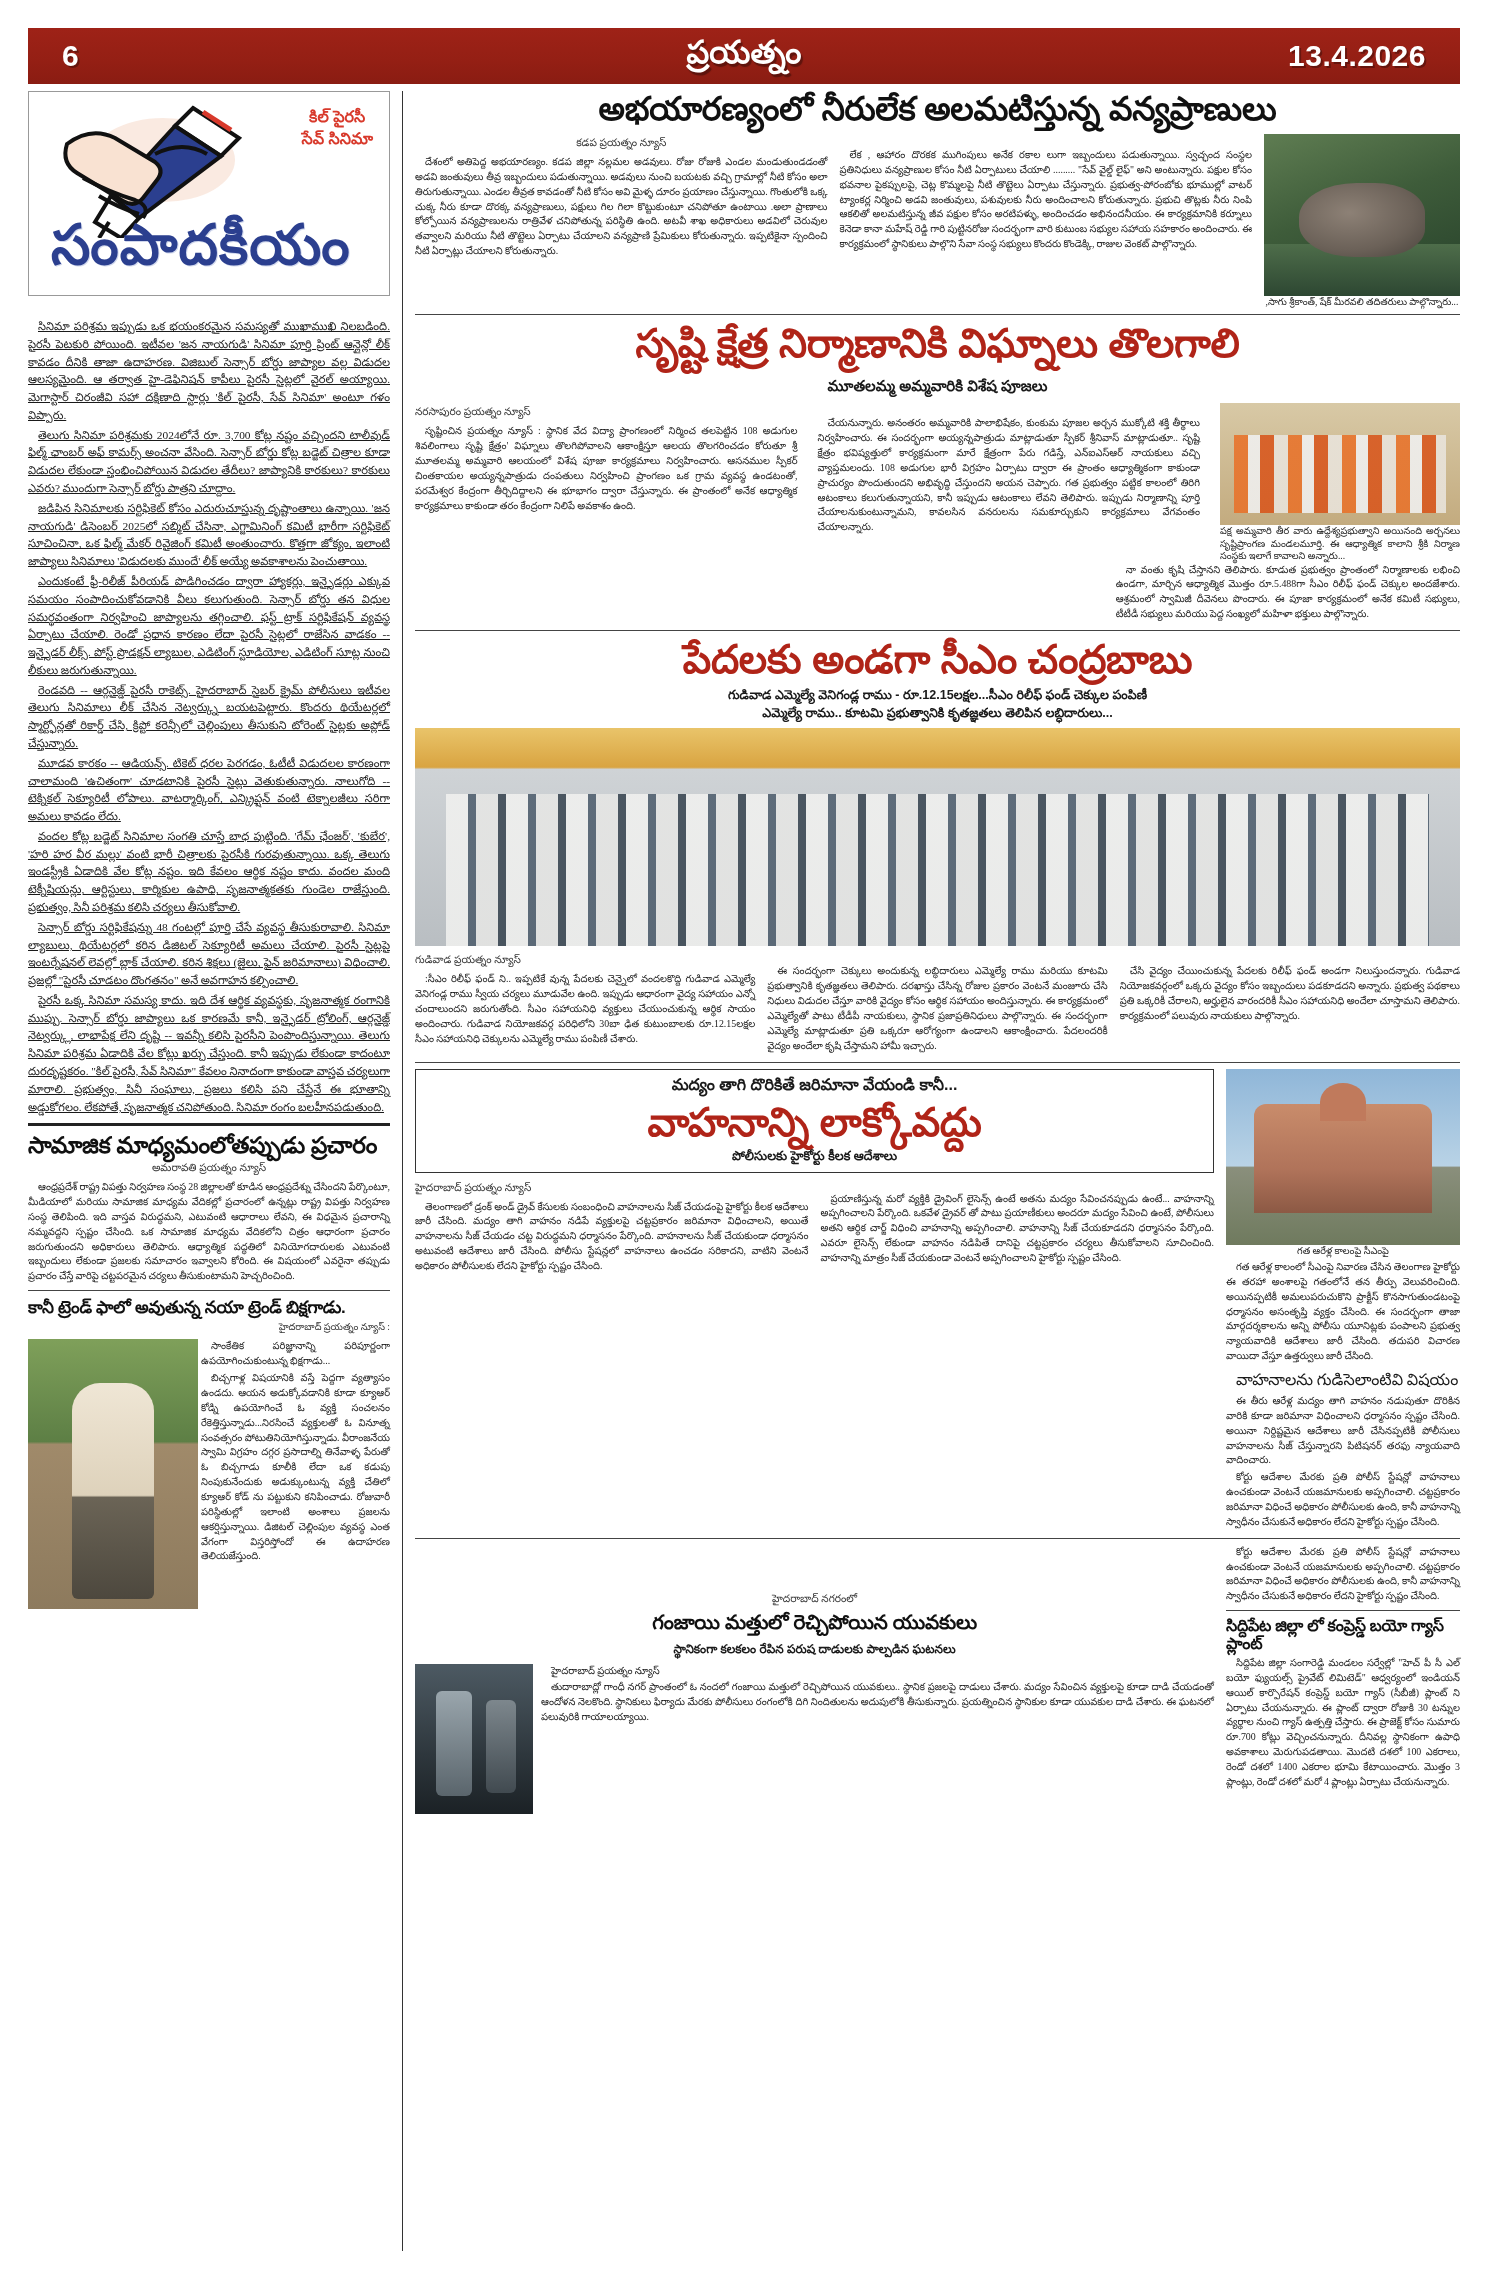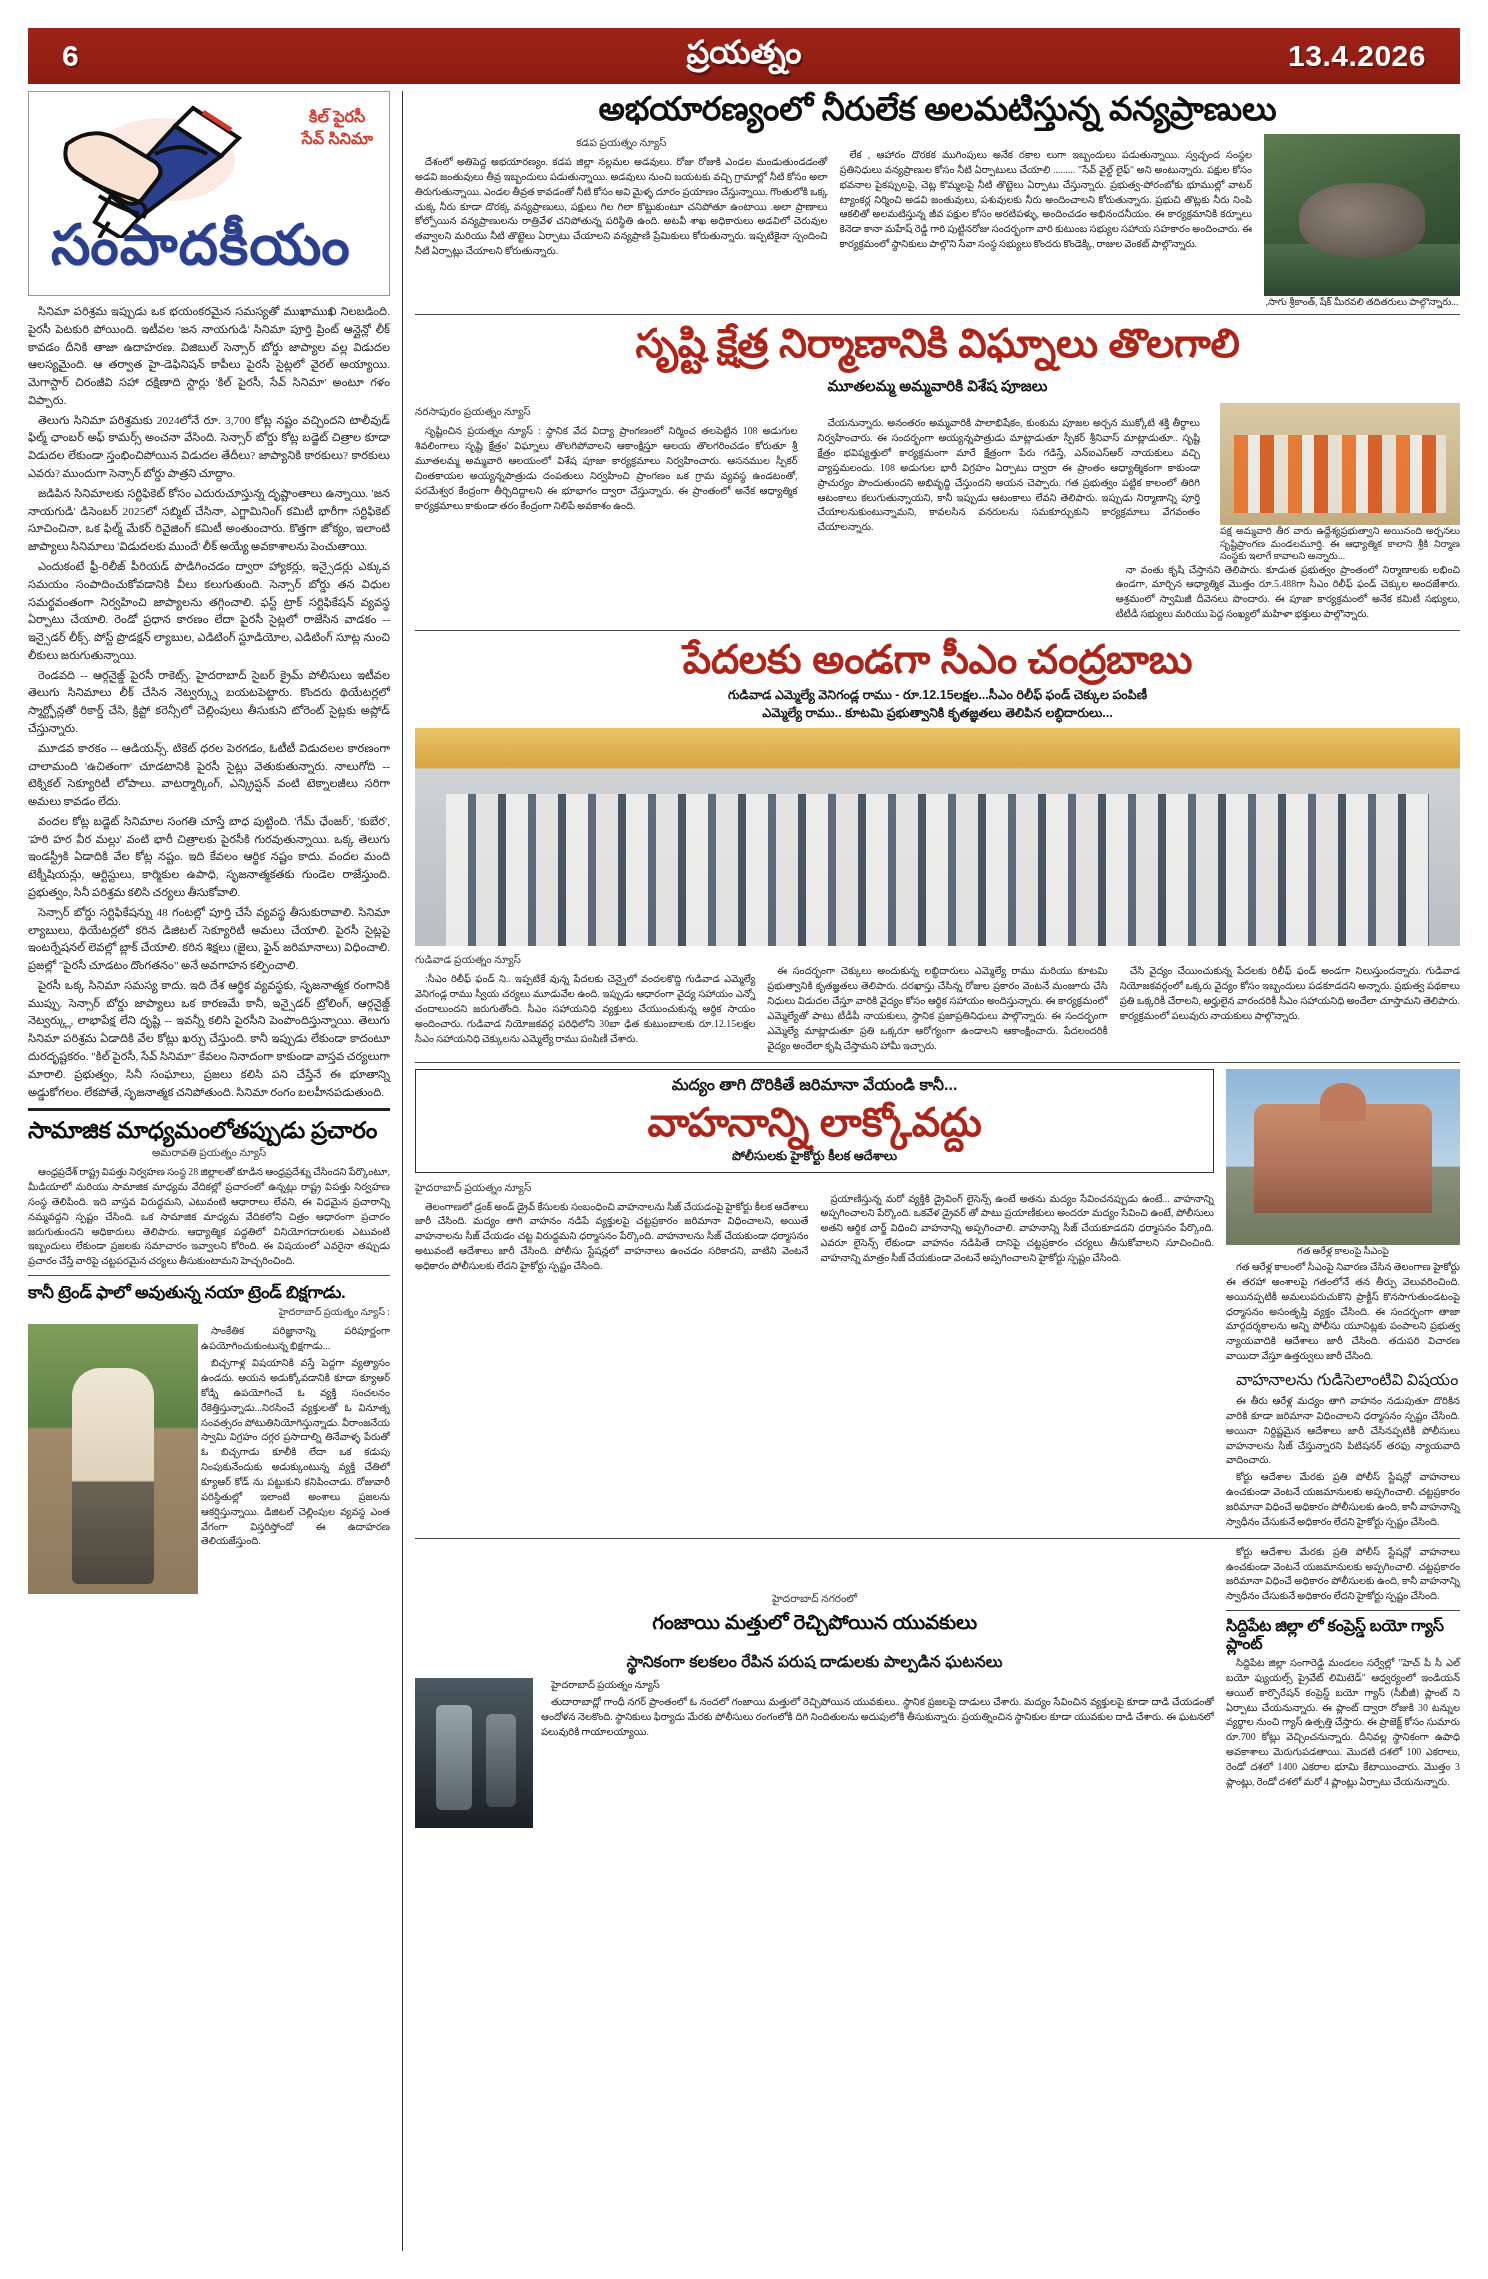--- a/index.html
+++ b/index.html
@@ -186,21 +186,21 @@
           <path d="M56 98 q20 12 40 18" fill="none" stroke="#111" stroke-width="4"></path>
           <path d="M112 56 q28-14 52 0" fill="none" stroke="#111" stroke-width="4"></path>
         </svg>
         <div class="ed-tags">
           <div>కిల్ పైరసీ</div>
           <div>సేవ్ సినిమా</div>
         </div>
         <div class="ed-word">సంపాదకీయం</div>
       </div>
 
-      <div class="tx" style="margin-top:7px;">
+      <div class="tx" style="margin-top:22px;text-decoration:underline;">
         <p>సినిమా పరిశ్రమ ఇప్పుడు ఒక భయంకరమైన సమస్యతో ముఖాముఖి నిలబడింది. పైరసీ పెటకురి పోయింది. ఇటీవల 'జన నాయగుడి' సినిమా పూర్తి ప్రింట్ ఆన్లైన్లో లీక్ కావడం దీనికి తాజా ఉదాహరణ. విజిబుల్ సెన్సార్ బోర్డు జాప్యాల వల్ల విడుదల ఆలస్యమైంది. ఆ తర్వాత హై-డెఫినిషన్ కాపీలు పైరసీ సైట్లలో వైరల్ అయ్యాయి. మెగాస్టార్ చిరంజీవి సహా దక్షిణాది స్టార్లు 'కిల్ పైరసీ, సేవ్ సినిమా' అంటూ గళం విప్పారు.</p>
         <p>తెలుగు సినిమా పరిశ్రమకు 2024లోనే రూ. 3,700 కోట్ల నష్టం వచ్చిందని టాలీవుడ్ ఫిల్మ్ ఛాంబర్ అఫ్ కామర్స్ అంచనా వేసింది. సెన్సార్ బోర్డు కోట్ల బడ్జెట్ చిత్రాల కూడా విడుదల లేకుండా స్తంభించిపోయిన విడుదల తేదీలు? జాప్యానికి కారకులు? కారకులు ఎవరు? ముందుగా సెన్సార్ బోర్డు పాత్రని చూద్దాం.</p>
         <p>జడిపిన సినిమాలకు సర్టిఫికెట్ కోసం ఎదురుచూస్తున్న దృష్టాంతాలు ఉన్నాయి. 'జన నాయగుడి' డిసెంబర్ 2025లో సబ్మిట్ చేసినా, ఎగ్జామినింగ్ కమిటీ భారీగా సర్టిఫికెట్ సూచించినా, ఒక ఫిల్మ్ మేకర్ రివైజింగ్ కమిటీ అంతుంచారు. కొత్తగా జోక్యం, ఇలాంటి జాప్యాలు సినిమాలు 'విడుదలకు ముందే' లీక్ అయ్యే అవకాశాలను పెంచుతాయి.</p>
         <p>ఎందుకంటే ఫ్రీ-రిలీజ్ పీరియడ్ పొడిగించడం ద్వారా హ్యాకర్లు, ఇన్సైడర్లు ఎక్కువ సమయం సంపాదించుకోవడానికి వీలు కలుగుతుంది. సెన్సార్ బోర్డు తన విధుల సమర్థవంతంగా నిర్వహించి జాప్యాలను తగ్గించాలి. ఫస్ట్ ట్రాక్ సర్టిఫికేషన్ వ్యవస్థ ఏర్పాటు చేయాలి. రెండో ప్రధాన కారణం లేదా పైరసీ సైట్లలో రాజేసిన వాడకం -- ఇన్సైడర్ లీక్స్. పోస్ట్ ప్రొడక్షన్ ల్యాబుల, ఎడిటింగ్ స్టూడియోల, ఎడిటింగ్ సూట్ల నుంచి లీకులు జరుగుతున్నాయి.</p>
         <p>రెండవది -- ఆర్గనైజ్డ్ పైరసీ రాకెట్స్. హైదరాబాద్ సైబర్ క్రైమ్ పోలీసులు ఇటీవల తెలుగు సినిమాలు లీక్ చేసిన నెట్వర్క్ను బయటపెట్టారు. కొందరు థియేటర్లలో స్మార్ట్ఫోన్లతో రికార్డ్ చేసి, క్రిప్టో కరెన్సీలో చెల్లింపులు తీసుకుని టోరెంట్ సైట్లకు అప్లోడ్ చేస్తున్నారు.</p>
         <p>మూడవ కారకం -- ఆడియన్స్. టికెట్ ధరల పెరగడం, ఓటీటీ విడుదలల కారణంగా చాలామంది 'ఉచితంగా' చూడటానికి పైరసీ సైట్లు వెతుకుతున్నారు. నాలుగోది -- టెక్నికల్ సెక్యూరిటీ లోపాలు. వాటర్మార్కింగ్, ఎన్క్రిప్షన్ వంటి టెక్నాలజీలు సరిగా అమలు కావడం లేదు.</p>
         <p>వందల కోట్ల బడ్జెట్ సినిమాల సంగతి చూస్తే బాధ పుట్టింది. 'గేమ్ ఛేంజర్', 'కుబేర', 'హరి హర వీర మల్లు' వంటి భారీ చిత్రాలకు పైరసీకి గురవుతున్నాయి. ఒక్క తెలుగు ఇండస్ట్రీకి ఏడాదికి వేల కోట్ల నష్టం. ఇది కేవలం ఆర్థిక నష్టం కాదు. వందల మంది టెక్నీషియన్లు, ఆర్టిస్టులు, కార్మికుల ఉపాధి, సృజనాత్మకతకు గుండెల రాజేస్తుంది. ప్రభుత్వం, సినీ పరిశ్రమ కలిసి చర్యలు తీసుకోవాలి.</p>
         <p>సెన్సార్ బోర్డు సర్టిఫికేషన్ను 48 గంటల్లో పూర్తి చేసే వ్యవస్థ తీసుకురావాలి. సినిమా ల్యాబులు, థియేటర్లలో కరిన డిజిటల్ సెక్యూరిటీ అమలు చేయాలి. పైరసీ సైట్లపై ఇంటర్నేషనల్ లెవల్లో బ్లాక్ చేయాలి. కరిన శిక్షలు (జైలు, ఫైన్ జరిమానాలు) విధించాలి. ప్రజల్లో "పైరసీ చూడటం దొంగతనం" అనే అవగాహన కల్పించాలి.</p>
         <p>పైరసీ ఒక్క సినిమా సమస్య కాదు. ఇది దేశ ఆర్థిక వ్యవస్థకు, సృజనాత్మక రంగానికి ముప్పు. సెన్సార్ బోర్డు జాప్యాలు ఒక కారణమే కానీ, ఇన్సైడర్ ట్రోలింగ్, ఆర్గనైజ్డ్ నెట్వర్క్లు, లాభాపేక్ష లేని దృష్టి -- ఇవన్నీ కలిసి పైరసీని పెంపొందిస్తున్నాయి. తెలుగు సినిమా పరిశ్రమ ఏడాదికి వేల కోట్లు ఖర్చు చేస్తుంది. కానీ ఇప్పుడు లేకుండా కాదంటూ దురదృష్టకరం. "కిల్ పైరసీ, సేవ్ సినిమా" కేవలం నినాదంగా కాకుండా వాస్తవ చర్యలుగా మారాలి. ప్రభుత్వం, సినీ సంఘాలు, ప్రజలు కలిసి పని చేస్తేనే ఈ భూతాన్ని అడ్డుకోగలం. లేకపోతే, సృజనాత్మక చనిపోతుంది. సినిమా రంగం బలహీనపడుతుంది.</p>
       </div>
@@ -341,21 +341,21 @@
           </div>
         </div>
       </div>
 
       <div class="hr-thin"></div>
 
       <div style="display:flex;gap:12px;">
         <div style="flex:1 1 0;">
           <div class="byline" style="font-weight:normal;margin-top:48px;">హైదరాబాద్ నగరంలో</div>
           <div class="hl hl-sm">గంజాయి మత్తులో రెచ్చిపోయిన యువకులు</div>
-          <div class="subhl" style="font-size:16px;margin-top:17px;">స్థానికంగా కలకలం రేపిన పరుష దాడులకు పాల్పడిన ఘటనలు</div>
+          <div class="subhl" style="font-size:12px;margin-top:8px;">స్థానికంగా కలకలం రేపిన పరుష దాడులకు పాల్పడిన ఘటనలు</div>
           <div style="display:flex;gap:8px;margin-top:5px;">
             <div class="photo street" style="width:118px;height:150px;flex:0 0 118px;"></div>
             <div class="tx xs" style="flex:1 1 auto;">
               <p>హైదరాబాద్ ప్రయత్నం న్యూస్</p>
               <p>తుదారాబాద్లో గాంధీ నగర్ ప్రాంతంలో ఓ నందలో గంజాయి మత్తులో రెచ్చిపోయిన యువకులు.. స్థానిక ప్రజలపై దాడులు చేశారు. మద్యం సేవించిన వ్యక్తులపై కూడా దాడి చేయడంతో ఆందోళన నెలకొంది. స్థానికులు ఫిర్యాదు మేరకు పోలీసులు రంగంలోకి దిగి నిందితులను అదుపులోకి తీసుకున్నారు. ప్రయత్నించిన స్థానికుల కూడా యువకుల దాడి చేశారు. ఈ ఘటనలో పలువురికి గాయాలయ్యాయి.</p>
             </div>
           </div>
         </div>
 
         <div style="flex:0 0 234px;">

